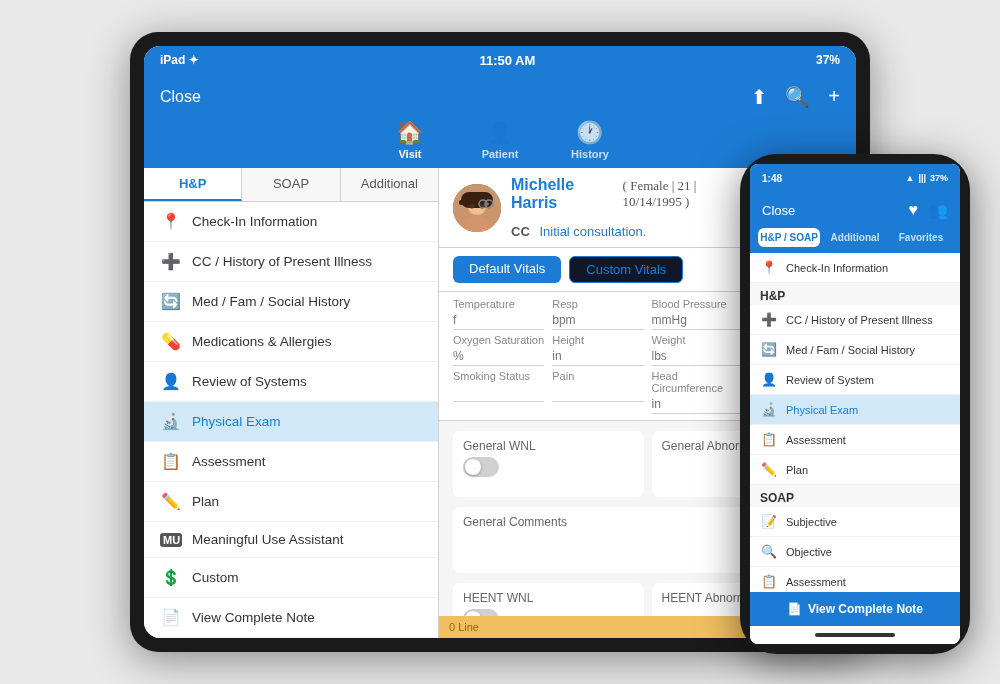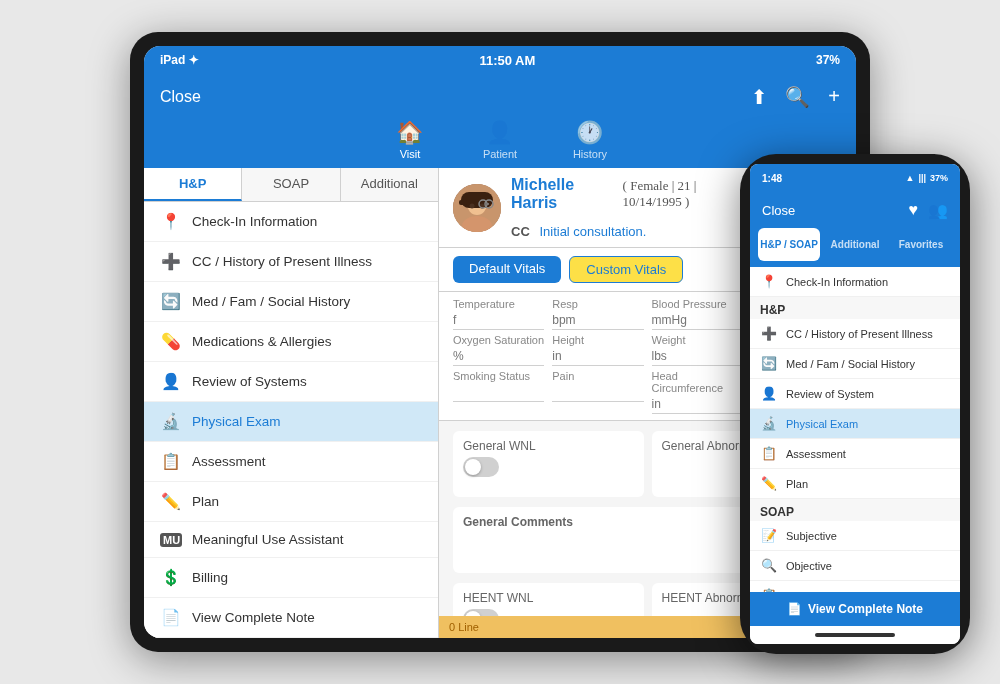--- a/index.html
+++ b/index.html
@@ -78,21 +78,21 @@
       flex-direction: column;
       align-items: center;
       color: rgba(255,255,255,0.75);
       font-size: 11px;
       cursor: pointer;
       gap: 2px;
       min-width: 60px;
     }
     .ipad-tab.active { color: white; }
     .ipad-tab-icon { font-size: 22px; }
-    .ipad-tab-label { font-weight: 400; }
+    .ipad-tab-label { font-weight: 700; }
 
     
     .ipad-main {
       display: flex;
       flex: 1;
       overflow: hidden;
     }
 
     
     .ipad-sidebar {
@@ -198,21 +198,21 @@
       gap: 8px;
     }
     .vitals-tab {
       padding: 5px 16px;
       border-radius: 6px;
       font-size: 13px;
       font-weight: 500;
       cursor: pointer;
     }
     .vitals-tab.active { background: #1c7cd5; color: white; }
-    .vitals-tab.inactive { background: #fde047; color: #1c7cd5; border: 1.5px solid #1c7cd5; }
+    .vitals-tab.inactive { background: #0f172a; color: #1c7cd5; border: 1.5px solid #1c7cd5; }
 
     
     .vitals-grid {
       background: white;
       padding: 6px 14px;
       border-bottom: 1px solid #d0d0d0;
       display: grid;
       grid-template-columns: 1fr 1fr 1fr 1fr;
       gap: 4px 8px;
     }
@@ -259,21 +259,21 @@
       top: 2px;
       left: 2px;
       box-shadow: 0 1px 3px rgba(0,0,0,0.3);
     }
     .exam-text-field {
       background: white;
       border-radius: 6px;
       padding: 8px 10px;
       margin-bottom: 10px;
     }
-    .exam-text-field .exam-field-label { font-size: 12px; color: #666; margin-bottom: 4px; font-weight: bold; }
+    .exam-text-field .exam-field-label { font-size: 12px; color: #666; margin-bottom: 4px; }
     .exam-input {
       width: 100%;
       border: none;
       font-size: 13px;
       min-height: 32px;
       background: transparent;
       color: #333;
     }
     .edit-icon { color: #1c7cd5; font-size: 14px; float: right; }
 
@@ -340,21 +340,21 @@
     .phone-tabs {
       display: flex;
       background: #1c7cd5;
       padding: 0 8px 6px;
       gap: 4px;
       flex-shrink: 0;
     }
     .phone-tab {
       flex: 1;
       text-align: center;
-      padding: 11px 2px;
+      padding: 4px 2px;
       border-radius: 6px;
       font-size: 10px;
       font-weight: 600;
       color: rgba(255,255,255,0.75);
       cursor: pointer;
     }
     .phone-tab.active { background: white; color: #1c7cd5; }
 
     
     .phone-nav-list {
@@ -497,21 +497,21 @@
         <div class="sidebar-nav-item">
           <span class="nav-icon">✏️</span>
           <span>Plan</span>
         </div>
         <div class="sidebar-nav-item">
           <span class="nav-icon" style="font-size:11px;font-weight:700;background:#555;color:white;border-radius:3px;padding:1px 3px;">MU</span>
           <span>Meaningful Use Assistant</span>
         </div>
         <div class="sidebar-nav-item">
           <span class="nav-icon">💲</span>
-          <span>Billing</span>
+          <span>Custom</span>
         </div>
         <div class="sidebar-nav-item">
           <span class="nav-icon">📄</span>
           <span>View Complete Note</span>
         </div>
 
       </div>
 
       <div class="ipad-content">
 

